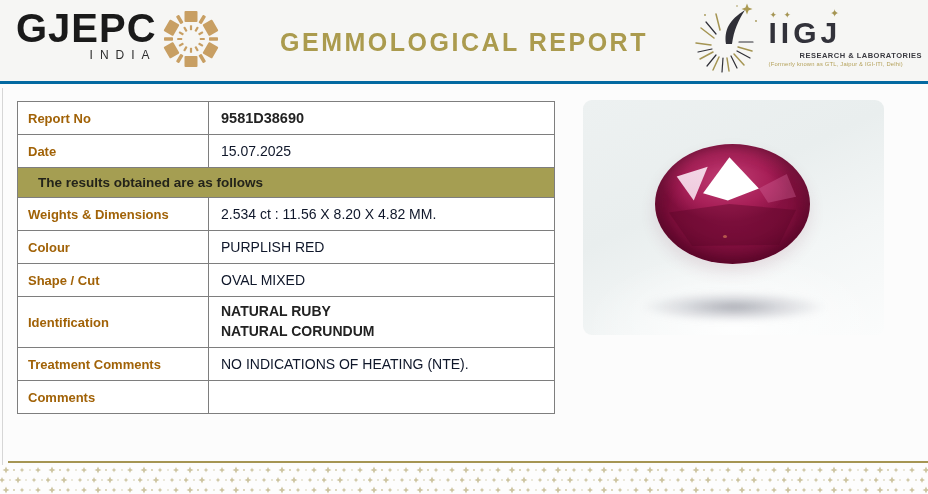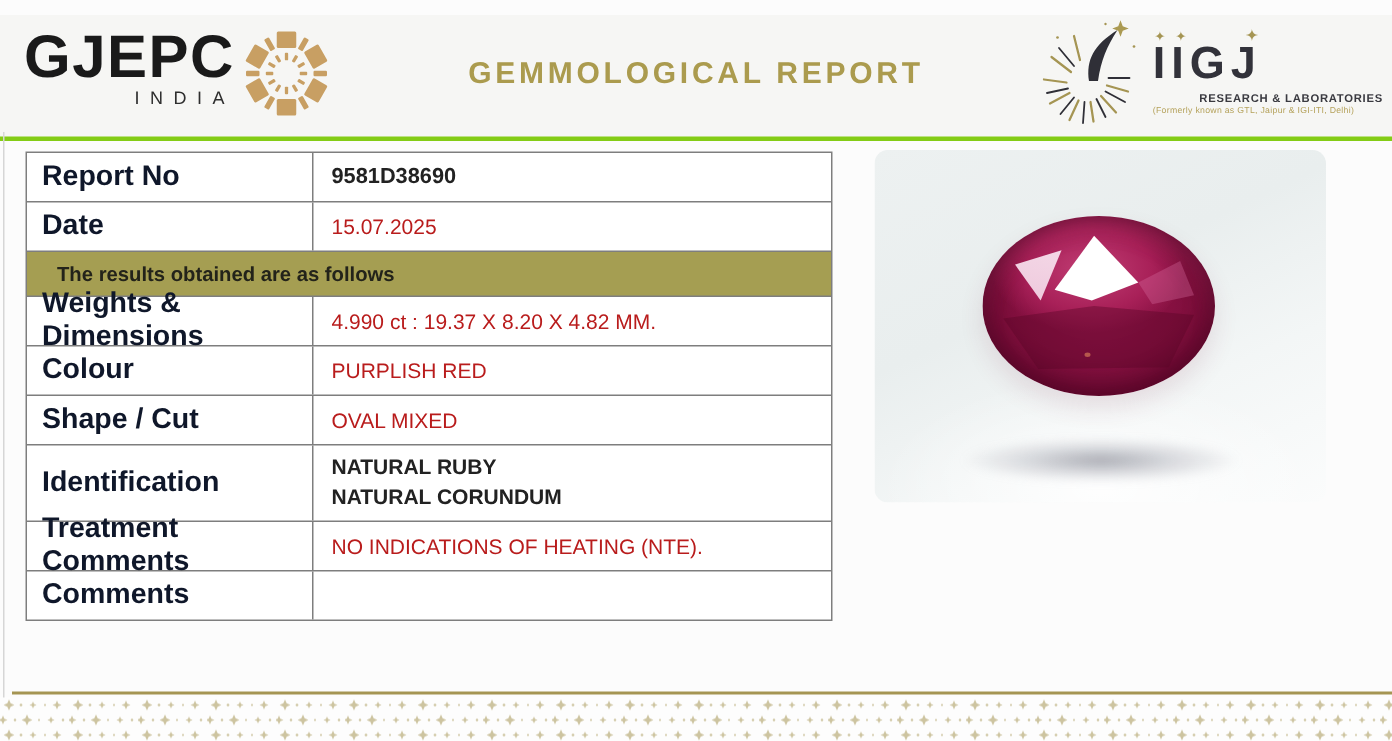--- a/index.html
+++ b/index.html
@@ -1,29 +1,29 @@
 <!DOCTYPE html>
 <html><head>
 <meta charset="utf-8">
 <style>
   html,body{margin:0;padding:0;background:#e9e9e9;}
   .page{position:relative;width:928px;height:494px;background:#fcfcfc;overflow:hidden;
         font-family:"Liberation Sans",sans-serif;}
 
   
-  .header{position:absolute;left:0;top:10px;right:0;height:81px;background:#f6f6f4;
-          border-bottom:3px solid #84cc16;}
+  .header{position:absolute;left:0;top:0;right:0;height:81px;background:#f6f6f4;
+          border-bottom:3px solid #0369a1;}
   .gjepc{position:absolute;left:16px;top:6px;display:flex;align-items:flex-start;}
   .gjepc-textcol{display:flex;flex-direction:column;align-items:flex-end;}
   .gjepc-word{font-size:40px;font-weight:700;color:#1a1a1a;letter-spacing:1px;line-height:44px;}
   .gjepc-india{font-size:12px;font-weight:400;color:#2e2e2e;letter-spacing:7px;margin-top:-2px;}
   .mandala{margin-left:4px;margin-top:3px;}
 
   .title{position:absolute;left:0;right:0;top:28px;text-align:center;
-         font-size:20px;font-weight:700;letter-spacing:2.5px;color:#ab9b4e;}
+         font-size:25px;font-weight:700;letter-spacing:2.5px;color:#ab9b4e;}
 
   .iigj{position:absolute;right:6px;top:2px;display:flex;align-items:flex-start;}
   .iigj-textcol{margin-left:0;padding-top:15px;}
   .iigj-wordwrap{position:relative;display:inline-block;}
   .iigj-word{font-family:Liberation Sans, sans-serif;font-size:30px;font-weight:700;color:#32323a;
              letter-spacing:4px;line-height:32px;}
   .lspark{position:absolute;font-family:"DejaVu Sans",sans-serif;color:#a59553;line-height:1;}
   .lspark.s1{left:1px;top:-6px;font-size:9px;}
   .lspark.s2{left:15px;top:-6px;font-size:9px;}
   .lspark.s3{right:2px;top:-9px;font-size:11px;}
@@ -34,22 +34,22 @@
   .edge-line{position:absolute;left:2px;top:88px;bottom:0;width:1px;background:#d6d6d6;}
 
   
   .report-table{position:absolute;left:17px;top:101px;width:536px;background:#ffffff;
                 border:1px solid #7e7e7e;}
   .tr{display:flex;height:32px;border-bottom:1px solid #7e7e7e;}
   .tr:last-child{border-bottom:none;}
   .tr.tall{height:50px;}
   .td{display:flex;align-items:center;box-sizing:border-box;}
   .td.label{width:191px;border-right:1px solid #7e7e7e;padding-left:10px;
-            font-size:19px;font-weight:700;color:#0f172a;}
-  .td.value{flex:1;padding-left:12px;font-size:14px;color:#b91c1c;}
+            font-size:13px;font-weight:700;color:#a16207;}
+  .td.value{flex:1;padding-left:12px;font-size:14px;color:#0f172a;}
   .td.value.strong{font-weight:700;font-size:14.5px;color:#222;}
   .td.value.multi{flex-direction:column;align-items:flex-start;justify-content:center;
                   font-weight:700;line-height:1.4;color:#222;}
   .band-row{height:29px;background:#a59e52;border-bottom:1px solid #7e7e7e;
             display:flex;align-items:center;}
   .band-text{padding-left:20px;font-size:13.5px;font-weight:700;color:#23231a;}
 
   
   .photo{position:absolute;left:583px;top:100px;width:301px;height:235px;border-radius:9px;
          background:
@@ -207,21 +207,21 @@
       <div class="td value">15.07.2025</div>
     </div>
 
 
     <div class="band-row">
       <div class="band-text">The results obtained are as follows</div>
     </div>
 
     <div class="tr">
       <div class="td label">Weights &amp; Dimensions</div>
-      <div class="td value">4.990 ct : 19.37 X 8.20 X 4.82 MM.</div>
+      <div class="td value">2.534 ct : 11.56 X 8.20 X 4.82 MM.</div>
     </div>
 
     <div class="tr">
       <div class="td label">Colour</div>
       <div class="td value">PURPLISH RED</div>
     </div>
 
     <div class="tr">
       <div class="td label">Shape / Cut</div>
       <div class="td value">OVAL MIXED</div>

